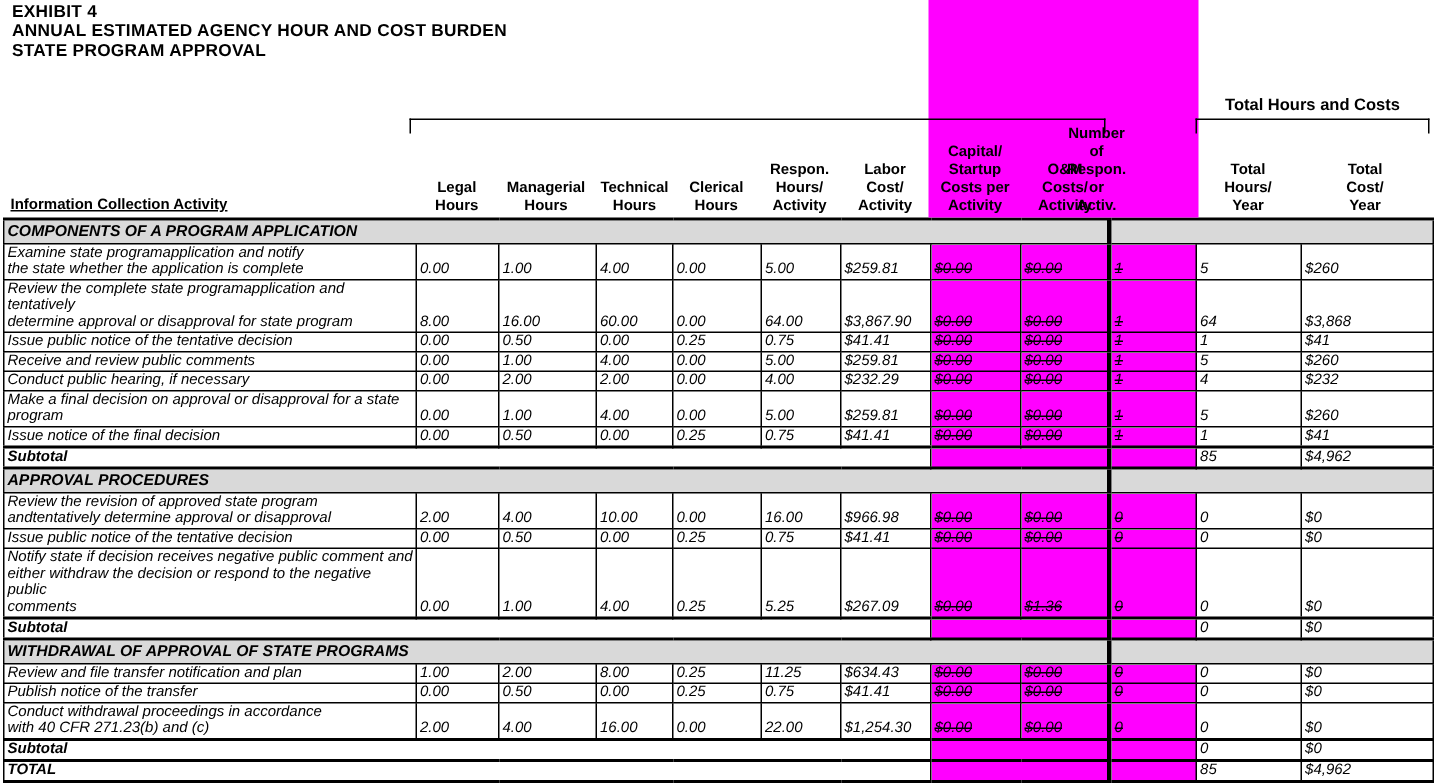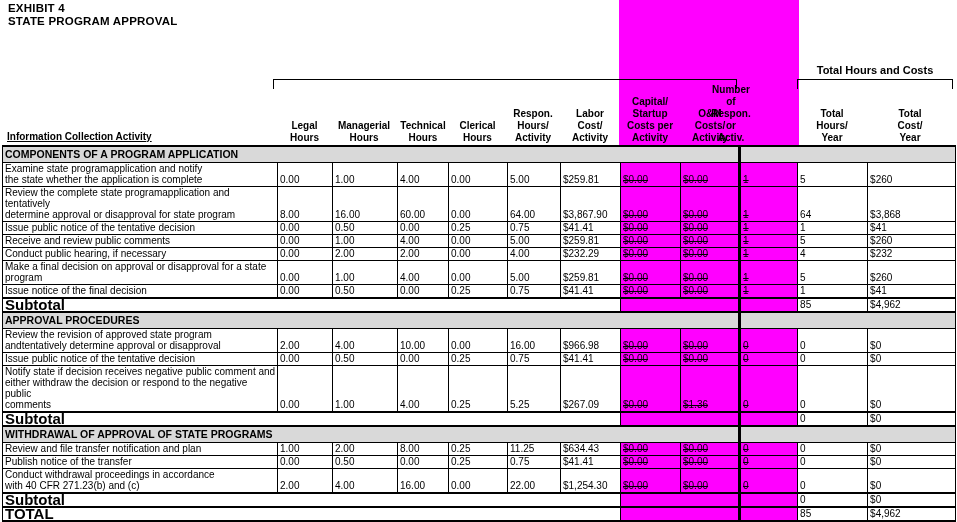--- a/index.html
+++ b/index.html
@@ -46,41 +46,42 @@
   #ch-7 { left: 681px; width: 58px; }
   #ch-8 { left: 702px; width: 58px; }
   #ch-9 { left: 797px; width: 70px; }
   #ch-10{ left: 867px; width: 86px; }
 
   #info-head { position: absolute; left: 7px; top: 131px; font-weight: bold;
                font-size: 10px; text-decoration: underline; }
 
   
   table { margin-left: 2px; width: 953px; border-collapse: collapse;
-          table-layout: fixed; font-size: 10px; }
+          table-layout: fixed; font-size: 10px; font-style: italic; }
   td { border: 1px solid #000; padding: 0 1px 1px 2px; line-height: 11px;
        vertical-align: bottom; overflow: hidden; white-space: pre-line; }
   td.sec { background: #d9d9d9; font-weight: bold; font-size: 10.5px;
            border-top: 2px solid #000; vertical-align: middle; padding: 2px 2px; }
   td.m   { background: #ff00ff; text-decoration: line-through; }
   td.num { border-left: 3px solid #000; }
   tr.subtotal td { border-top: 2px solid #000; }
   tr.total-row td { border-bottom: 2px solid #000; }
-  td.label-cell { font-weight: bold; font-size: 15px; }
+  td.label-cell { font-weight: bold; font-size: 10px; }
 </style>
 </head>
 <body>
 
 <div class="canvas">
 
   <div class="header-area">
     <div class="band" id="band-top"></div>
 
     <div class="title-block">
       <div>EXHIBIT 4</div>
+      <div>ANNUAL ESTIMATED AGENCY HOUR AND COST BURDEN</div>
       <div>STATE PROGRAM APPROVAL</div>
     </div>
 
     <div class="ghl" id="ghl-right">Total Hours and Costs</div>
     <div class="bracket" id="bracket-left"></div>
     <div class="bracket" id="bracket-right"></div>
 
     <div class="colhead" id="ch-0">Legal
 Hours</div>
     <div class="colhead" id="ch-1">Managerial

